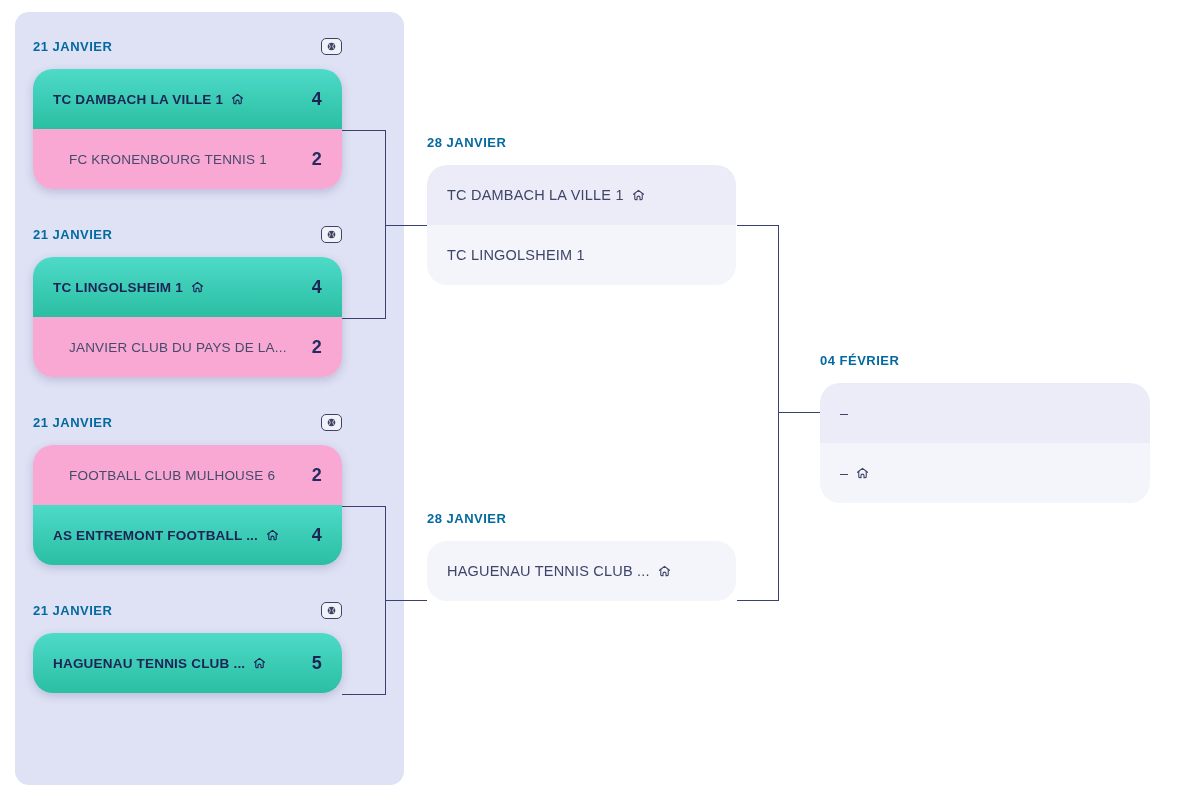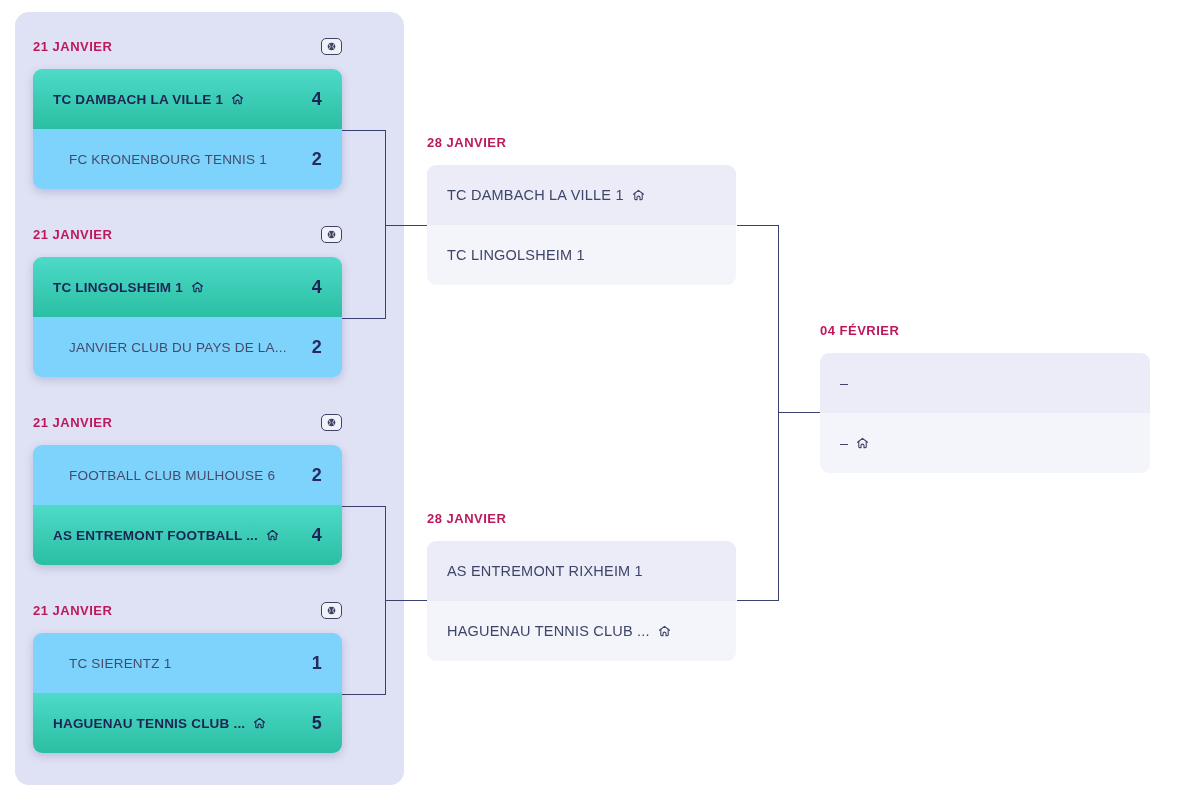--- a/index.html
+++ b/index.html
@@ -6,40 +6,40 @@
   html,body { background:#ffffff; }
   body { font-family:"Liberation Sans","DejaVu Sans",sans-serif; }
   .stage { position:relative; width:1188px; height:812px; background:#ffffff; overflow:hidden; }
 
   .round-panel {
     position:absolute; left:15px; top:12px; width:389px; height:773px;
     background:#dfe1f4; border-radius:14px;
   }
 
   .match { position:absolute; width:309px; }
-  .match.final { width:330px; }
+  .match.final { width:330px;margin-top:30px; }
 
   .hdr { display:flex; justify-content:space-between; align-items:center; height:18px; margin-bottom:14px; }
   .date {
-    font-size:13px; font-weight:700; color:#be185d; letter-spacing:.5px;
+    font-size:13px; font-weight:700; color:#0369a1; letter-spacing:.5px;
   }
   .ball-btn {
     width:21px; height:17px; border:1px solid #3e4463; border-radius:5px;
     display:flex; align-items:center; justify-content:center;
     background:rgba(255,255,255,.55); cursor:pointer;
   }
 
-  .card { border-radius:9px; overflow:hidden; }
+  .card { border-radius:20px; overflow:hidden; }
   .match.left .card { box-shadow:0 3px 9px rgba(80,85,140,.25); }
 
   .row {
     height:60px; display:flex; align-items:center; padding:0 20px;
     font-size:13.5px; color:#454a6b; letter-spacing:.2px; cursor:pointer;
   }
-  .match.left .row.loser  { background:#7dd3fc;padding-left:36px; }
+  .match.left .row.loser  { background:#f9a8d4;padding-left:36px; }
   .row.winner {
     background:linear-gradient(180deg,#4edac8 0%,#2abfa3 100%);
     font-weight:700; color:#1d2454;
   }
   .match.mid .row, .match.final .row { font-size:14.5px; color:#3f4568; }
   .match.mid .row-1, .match.final .row-1 { background:#ececf8; }
   .match.mid .row-2, .match.final .row-2 { background:#f4f4fb; }
 
   .name { white-space:nowrap; overflow:hidden; }
   .home-ic { display:inline-flex; margin-left:7px; color:inherit; }
@@ -148,24 +148,20 @@
       <span class="date">21 JANVIER</span>
       <span class="ball-btn">
   <svg width="9" height="9" viewBox="0 0 10 10">
     <circle cx="5" cy="5" r="4.2" fill="#3e4463"></circle>
     <path d="M1.7 2.1 A4.6 4.6 0 0 1 3.6 5 A4.6 4.6 0 0 1 1.7 7.9" fill="none" stroke="#ffffff" stroke-width="0.9"></path>
     <path d="M8.3 2.1 A4.6 4.6 0 0 0 6.4 5 A4.6 4.6 0 0 0 8.3 7.9" fill="none" stroke="#ffffff" stroke-width="0.9"></path>
   </svg>
 </span>
     </div>
     <div class="card">
-      <div class="row loser">
-        <span class="name">TC SIERENTZ 1</span>
-        <span class="score">1</span>
-      </div>
       <div class="row winner">
         <span class="name">HAGUENAU TENNIS CLUB ...</span>
         <span class="home-ic">
   <svg width="15" height="14" viewBox="0 0 24 24" fill="none" stroke="currentColor" stroke-width="1.9" stroke-linecap="round" stroke-linejoin="round">
     <path d="M3.5 10.8 L12 4 L20.5 10.8"></path>
     <path d="M5.6 9.3 V18.3 a1.6 1.6 0 0 0 1.6 1.7 H9.4 v-3.4 a2.6 2.6 0 0 1 5.2 0 V20 H16.8 a1.6 1.6 0 0 0 1.6 -1.7 V9.3"></path>
   </svg>
 </span>
         <span class="score">5</span>
       </div>
@@ -190,23 +186,20 @@
         <span class="name">TC LINGOLSHEIM 1</span>
       </div>
     </div>
   </div>
 
   <div class="match mid" style="left:427px; top:509px;">
     <div class="hdr">
       <span class="date">28 JANVIER</span>
     </div>
     <div class="card">
-      <div class="row row-1">
-        <span class="name">AS ENTREMONT RIXHEIM 1</span>
-      </div>
       <div class="row row-2">
         <span class="name">HAGUENAU TENNIS CLUB ...</span>
         <span class="home-ic">
   <svg width="15" height="14" viewBox="0 0 24 24" fill="none" stroke="currentColor" stroke-width="1.9" stroke-linecap="round" stroke-linejoin="round">
     <path d="M3.5 10.8 L12 4 L20.5 10.8"></path>
     <path d="M5.6 9.3 V18.3 a1.6 1.6 0 0 0 1.6 1.7 H9.4 v-3.4 a2.6 2.6 0 0 1 5.2 0 V20 H16.8 a1.6 1.6 0 0 0 1.6 -1.7 V9.3"></path>
   </svg>
 </span>
       </div>
     </div>

